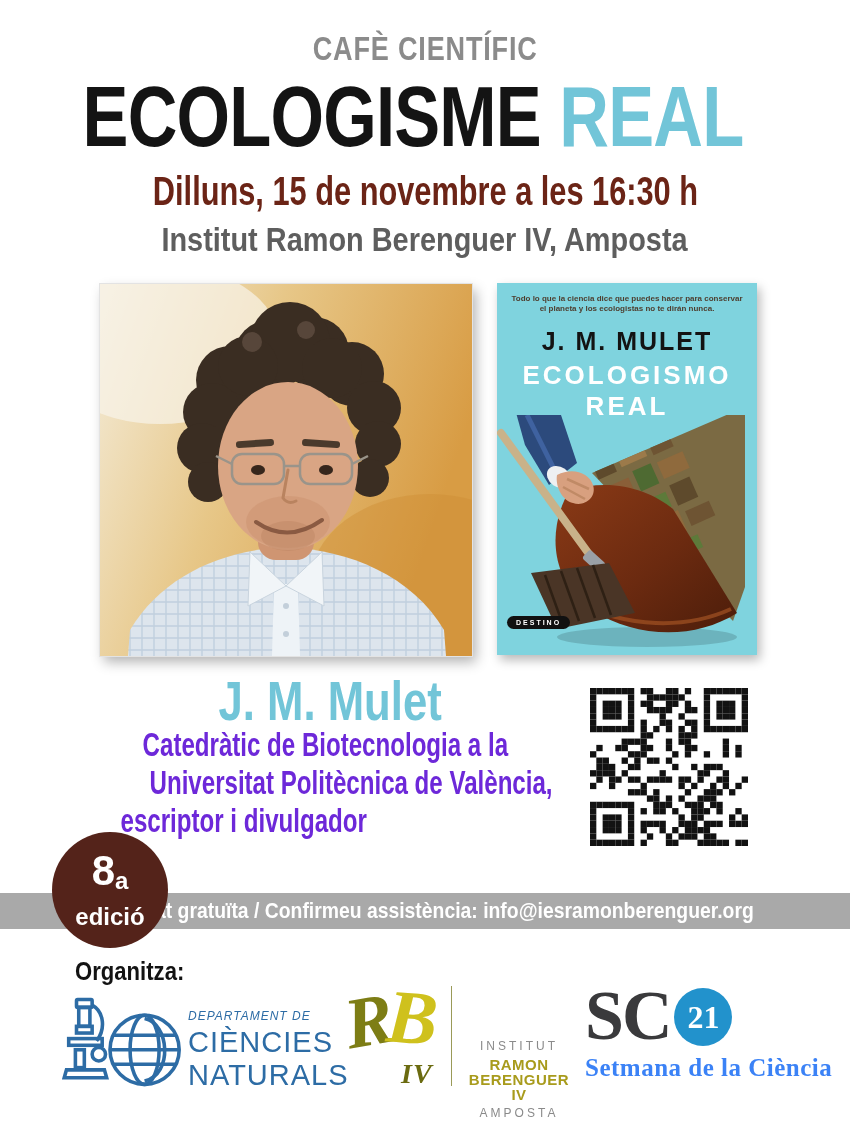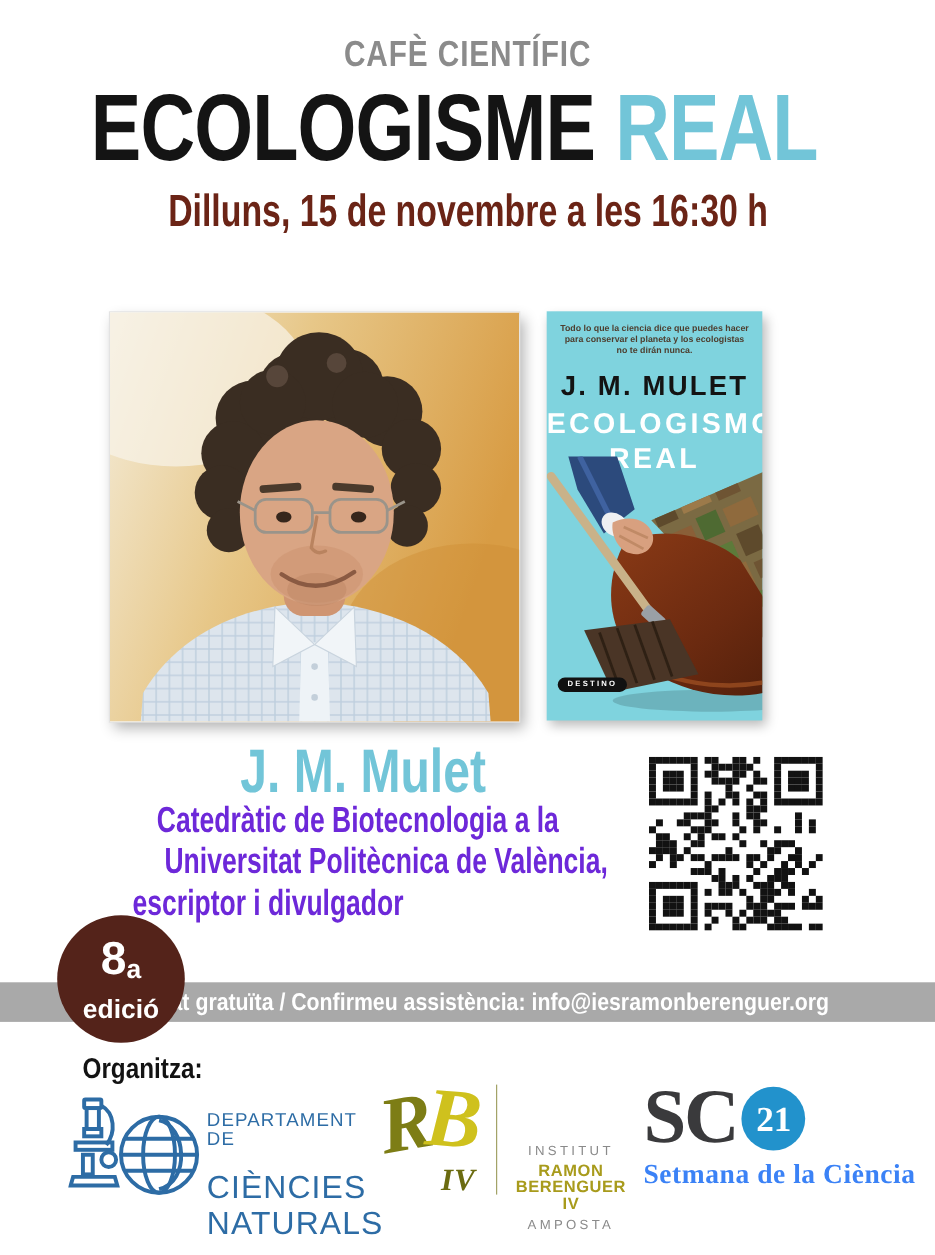--- a/index.html
+++ b/index.html
@@ -15,21 +15,21 @@
   .title{top:72px;left:0;width:686px;text-align:center;font-size:86px;font-weight:800;
          color:#141414;line-height:88px;letter-spacing:-1px;}
   .title .accent{color:#72c5d8;}
   .dateline{top:168px;left:0;width:850px;text-align:center;font-size:41px;font-weight:700;color:#6b2416;}
   .venueline{top:220px;left:0;width:850px;text-align:center;font-size:34px;font-weight:700;color:#5e5e5e;}
 
   
   .photo{left:100px;top:284px;width:372px;height:372px;background:#fff;
          box-shadow:0 0 0 1px #e3e3e3, 4px 6px 12px rgba(0,0,0,.30);}
   .photo svg{display:block;}
-  .book{left:497px;top:283px;width:196px;height:372px;background:#7fd3de;
+  .book{left:497px;top:283px;width:260px;height:372px;background:#7fd3de;
         box-shadow:3px 5px 10px rgba(0,0,0,.28);overflow:hidden;}
   .bc-tagline{margin:11px 12px 0;text-align:center;font-size:8px;line-height:10px;
               font-weight:700;color:#4e3e2f;}
   .bc-author{margin-top:13px;text-align:center;font-size:25px;font-weight:800;
              color:#131313;letter-spacing:2px;}
   .bc-title{margin-top:4px;text-align:center;font-size:26px;line-height:31px;font-weight:800;
             color:#fff;letter-spacing:3px;}
   .bc-art{position:absolute;left:0;bottom:0;width:248px;height:240px;}
   .bc-pub{position:absolute;left:10px;bottom:26px;background:#111;color:#fff;
           font-size:7px;font-weight:700;letter-spacing:2px;padding:3px 9px;border-radius:8px;}
@@ -47,21 +47,21 @@
   .badge{left:52px;top:832px;width:116px;height:116px;border-radius:50%;background:#54231a;
          color:#fff;text-align:center;}
   .badge .b-num{display:block;margin-top:18px;font-size:42px;font-weight:800;line-height:42px;}
   .badge .b-ord{font-size:24px;font-weight:800;vertical-align:-4px;}
   .badge .b-lbl{display:block;font-size:24px;font-weight:800;line-height:30px;}
 
   
   .organitza{top:956px;left:75px;font-size:26px;font-weight:800;color:#131313;}
   .dept-logo{left:62px;top:996px;width:270px;height:112px;}
   .dept-text{position:absolute;left:126px;top:14px;color:#2d6ca5;line-height:1;}
-  .dept-l1{font-size:17px;letter-spacing:1px;margin-bottom:22px;}
+  .dept-l1{font-size:12px;letter-spacing:1px;margin-bottom:6px;font-style:italic;}
   .dept-l2,.dept-l3{font-size:29px;letter-spacing:1px;margin-bottom:4px;}
 
   .rb-logo{left:345px;top:984px;width:230px;height:120px;}
   .rb-r{position:absolute;left:0;top:-4px;font:italic 700 72px "Liberation Serif",serif;
         color:#7d7d15;transform:rotate(-10deg);}
   .rb-b{position:absolute;left:42px;top:-10px;font:italic 700 76px "Liberation Serif",serif;
         color:#cfc11d;transform:rotate(4deg);}
   .rb-iv{position:absolute;left:44px;top:74px;font:italic 700 28px "Liberation Serif",serif;
          color:#6b6b10;letter-spacing:1px;margin-left:12px;}
   .rb-div{position:absolute;left:106px;top:2px;width:1px;height:100px;background:#9a9a58;}
@@ -88,20 +88,23 @@
     <span class="cx" style="--sx:.82">CAFÈ CIENTÍFIC</span>
   </div>
   <div class="abs title">
     <span class="cx" style="--sx:.8">
       <span>ECOLOGISME</span>
       <span class="accent">REAL</span>
     </span>
   </div>
   <div class="abs dateline">
     <span class="cx" style="--sx:.75">Dilluns, 15 de novembre a les 16:30 h</span>
+  </div>
+  <div class="abs venueline">
+    <span class="cx" style="--sx:.85">Institut Ramon Berenguer IV, Amposta</span>
   </div>
 
   <div class="abs photo">
     <svg width="372" height="372" viewBox="0 0 372 372">
       <defs>
         <linearGradient id="pbg" x1="0" y1="0" x2="1" y2=".35">
           <stop offset="0" stop-color="#f4ecd9"></stop>
           <stop offset=".45" stop-color="#e7c788"></stop>
           <stop offset="1" stop-color="#d89c44"></stop>
         </linearGradient>

